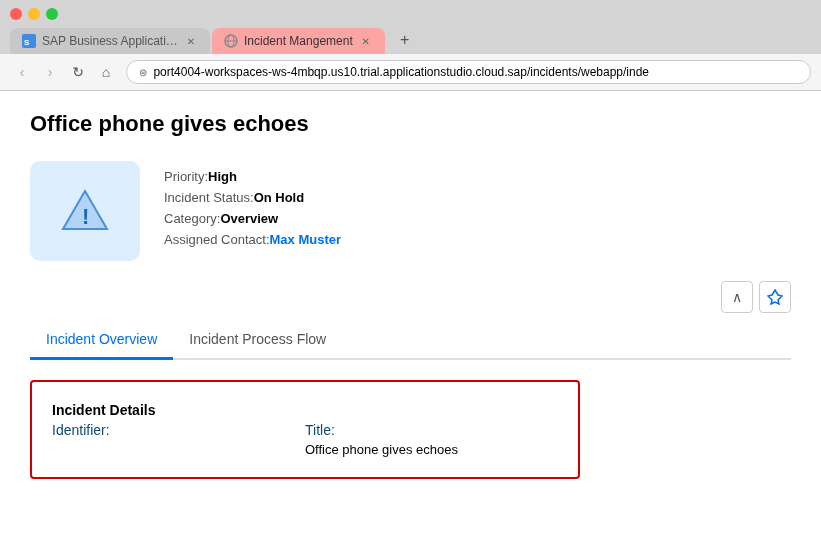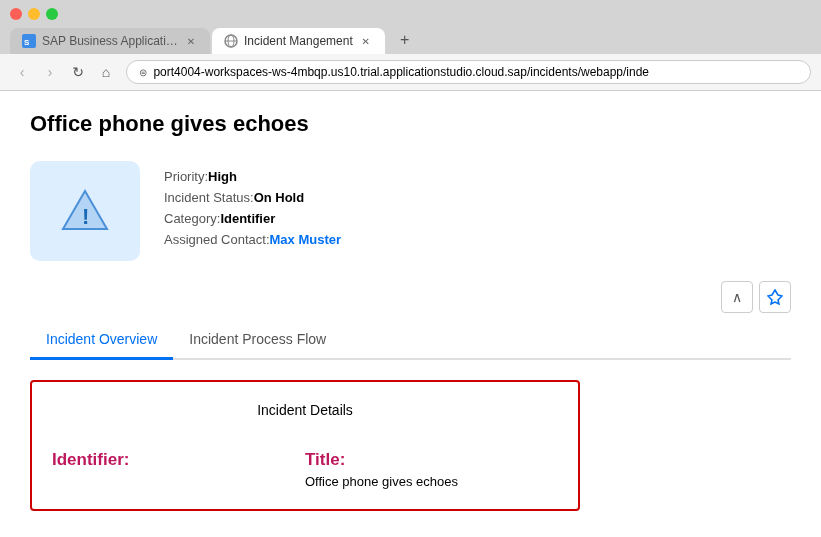--- a/index.html
+++ b/index.html
@@ -8,21 +8,21 @@
     
     .browser-chrome { background: #d4d4d4; padding: 0; }
     .title-bar { display: flex; align-items: center; padding: 8px 10px 0; gap: 6px; background: #d4d4d4; }
     .traffic-lights { display: flex; gap: 6px; align-items: center; }
     .traffic-light { width: 12px; height: 12px; border-radius: 50%; }
     .traffic-light.red { background: #ff5f57; }
     .traffic-light.yellow { background: #ffbd2e; }
     .traffic-light.green { background: #28ca41; }
     .tabs-bar { display: flex; align-items: flex-end; padding: 6px 10px 0; gap: 2px; }
     .tab { display: flex; align-items: center; gap: 6px; padding: 6px 12px; border-radius: 8px 8px 0 0; font-size: 12px; color: #333; cursor: pointer; max-width: 200px; }
-    .tab.active { background: #ffffff; }
+    .tab.active { background: #fca5a5; }
     .tab.inactive { background: #c8c8c8; color: #555; }
     .tab-title { white-space: nowrap; overflow: hidden; text-overflow: ellipsis; max-width: 150px; }
     .tab-icon { width: 14px; height: 14px; flex-shrink: 0; }
     .tab-close { width: 14px; height: 14px; border-radius: 50%; display: flex; align-items: center; justify-content: center; font-size: 10px; color: #666; cursor: pointer; flex-shrink: 0; }
     .tab-new { width: 28px; height: 28px; display: flex; align-items: center; justify-content: center; border-radius: 50%; font-size: 16px; color: #555; cursor: pointer; margin-left: 4px; }
     .address-bar { background: #f5f5f5; margin: 0; padding: 6px 10px; display: flex; align-items: center; gap: 8px; border-bottom: 1px solid #ccc; }
     .nav-buttons { display: flex; gap: 4px; align-items: center; }
     .nav-btn { width: 24px; height: 24px; display: flex; align-items: center; justify-content: center; color: #555; font-size: 14px; cursor: pointer; border-radius: 50%; }
     .nav-btn.disabled { color: #aaa; cursor: default; }
     .url-bar { flex: 1; background: white; border: 1px solid #ccc; border-radius: 20px; padding: 4px 12px; font-size: 12px; color: #333; display: flex; align-items: center; gap: 6px; }
@@ -43,23 +43,23 @@
     .meta-value.link { color: #0070f3; cursor: pointer; text-decoration: none; }
 
     .toolbar-right { display: flex; justify-content: flex-end; gap: 6px; margin-bottom: 8px; }
     .toolbar-btn { width: 32px; height: 32px; border: 1px solid #ccc; border-radius: 4px; background: white; display: flex; align-items: center; justify-content: center; cursor: pointer; font-size: 14px; color: #555; }
 
     .tabs-section { border-bottom: 2px solid #e0e0e0; display: flex; gap: 0; margin-bottom: 0; }
     .section-tab { padding: 10px 16px; font-size: 14px; cursor: pointer; color: #555; border-bottom: 3px solid transparent; margin-bottom: -2px; }
     .section-tab.active { color: #0070f3; border-bottom: 3px solid #0070f3; font-weight: 500; }
 
     .details-section { margin-top: 20px; border: 2px solid #cc0000; border-radius: 4px; padding: 20px; max-width: 550px; }
-    .details-title { font-size: 14px; font-weight: 400; color: #000; margin-bottom: 32px; text-align: center; }
+    .details-title { font-size: 14px; font-weight: 700; color: #000; margin-bottom: 4px; }
     .details-grid { display: grid; grid-template-columns: 1fr 1fr; gap: 0; }
-    .detail-label { font-size: 17px; color: #be185d; margin-bottom: 4px; font-weight: bold; }
+    .detail-label { font-size: 14px; color: #0c4a6e; margin-bottom: 4px; }
     .detail-value { font-size: 13px; color: #000; }
   </style>
 </head>
 <body>
 
 <div class="browser-chrome">
 
   <div class="title-bar">
     <div class="traffic-lights">
       <div class="traffic-light red"></div>
@@ -122,21 +122,21 @@
       <div class="meta-row">
         <span class="meta-label">Priority:</span>
         <span class="meta-value">High</span>
       </div>
       <div class="meta-row">
         <span class="meta-label">Incident Status:</span>
         <span class="meta-value">On Hold</span>
       </div>
       <div class="meta-row">
         <span class="meta-label">Category:</span>
-        <span class="meta-value">Identifier</span>
+        <span class="meta-value">Overview</span>
       </div>
       <div class="meta-row">
         <span class="meta-label">Assigned Contact:</span>
         <a class="meta-value link">Max Muster</a>
       </div>
     </div>
   </div>
 
   <div class="toolbar-right">
     <div class="toolbar-btn">∧</div>

